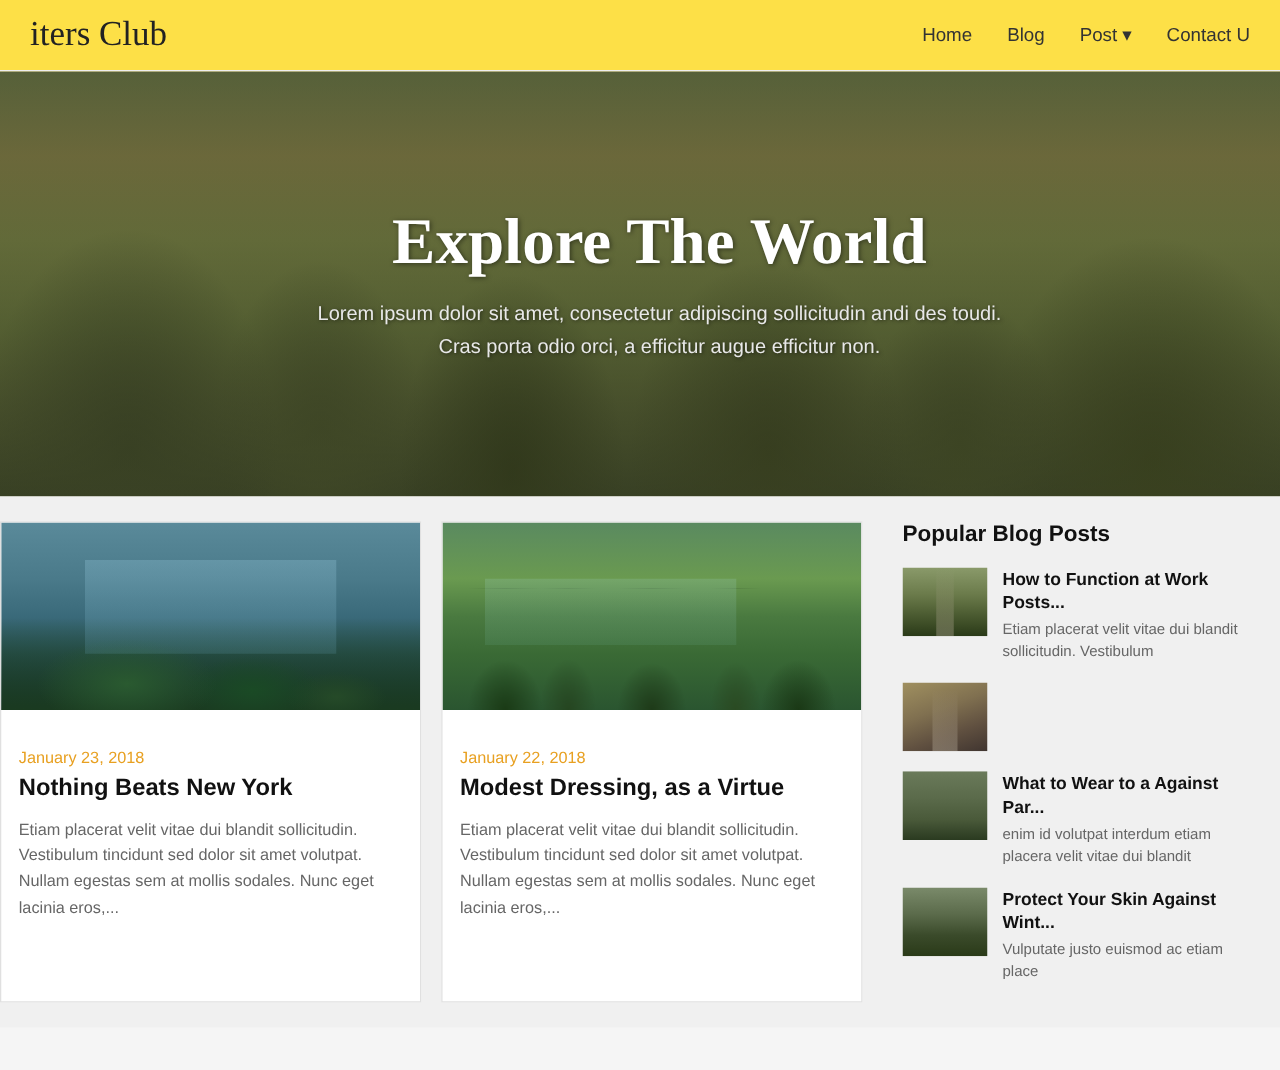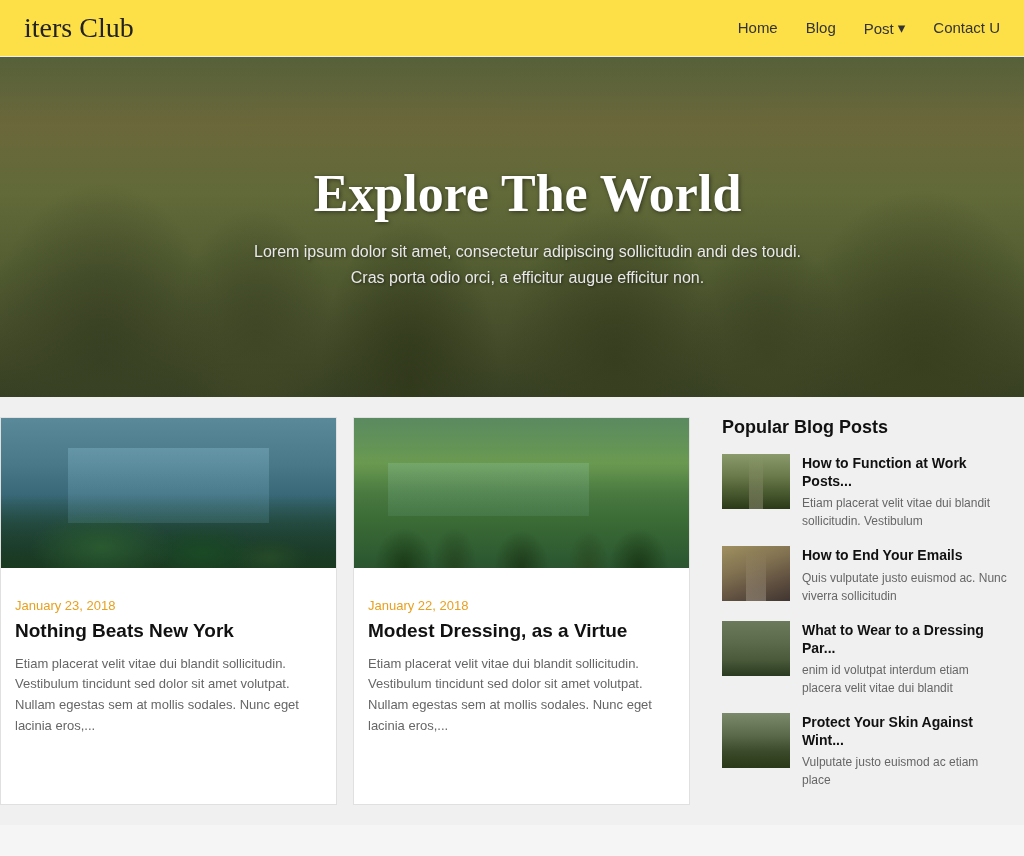--- a/index.html
+++ b/index.html
@@ -17,21 +17,21 @@
       z-index: 10;
     }
     .logo {
       font-family: 'Brush Script MT', cursive;
       font-size: 28px;
       color: #222;
     }
     .nav {
       display: flex;
       gap: 28px;
-      align-items: flex-start;
+      align-items: center;
     }
     .nav a {
       text-decoration: none;
       color: #333;
       font-size: 15px;
       font-family: Arial, sans-serif;
     }
     .nav .post-item {
       display: flex;
       align-items: center;
@@ -352,32 +352,28 @@
       <div class="popular-post-info">
         <div class="popular-post-title">How to Function at Work Posts...</div>
         <div class="popular-post-excerpt">Etiam placerat velit vitae dui blandit sollicitudin. Vestibulum</div>
       </div>
     </div>
 
     <div class="popular-post">
       <div class="popular-post-thumb">
         <div class="thumb-road2"></div>
       </div>
-      <div class="popular-post-info">
-        <div class="popular-post-title">How to End Your Emails</div>
-        <div class="popular-post-excerpt">Quis vulputate justo euismod ac. Nunc viverra sollicitudin</div>
-      </div>
     </div>
 
     <div class="popular-post">
       <div class="popular-post-thumb">
         <div class="thumb-road3"></div>
       </div>
       <div class="popular-post-info">
-        <div class="popular-post-title">What to Wear to a Dressing Par...</div>
+        <div class="popular-post-title">What to Wear to a Against Par...</div>
         <div class="popular-post-excerpt">enim id volutpat interdum etiam placera velit vitae dui blandit</div>
       </div>
     </div>
 
     <div class="popular-post">
       <div class="popular-post-thumb">
         <div class="thumb-road4"></div>
       </div>
       <div class="popular-post-info">
         <div class="popular-post-title">Protect Your Skin Against Wint...</div>

